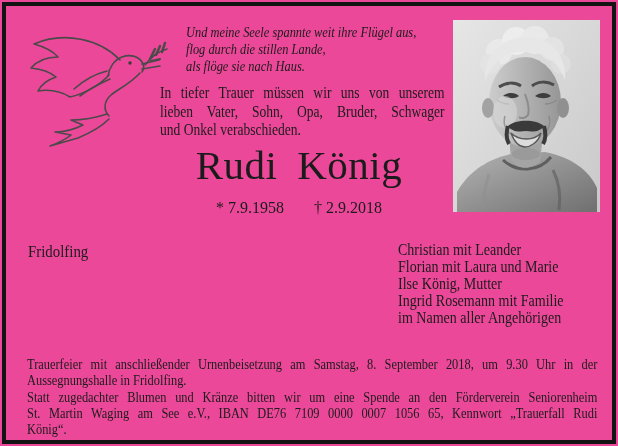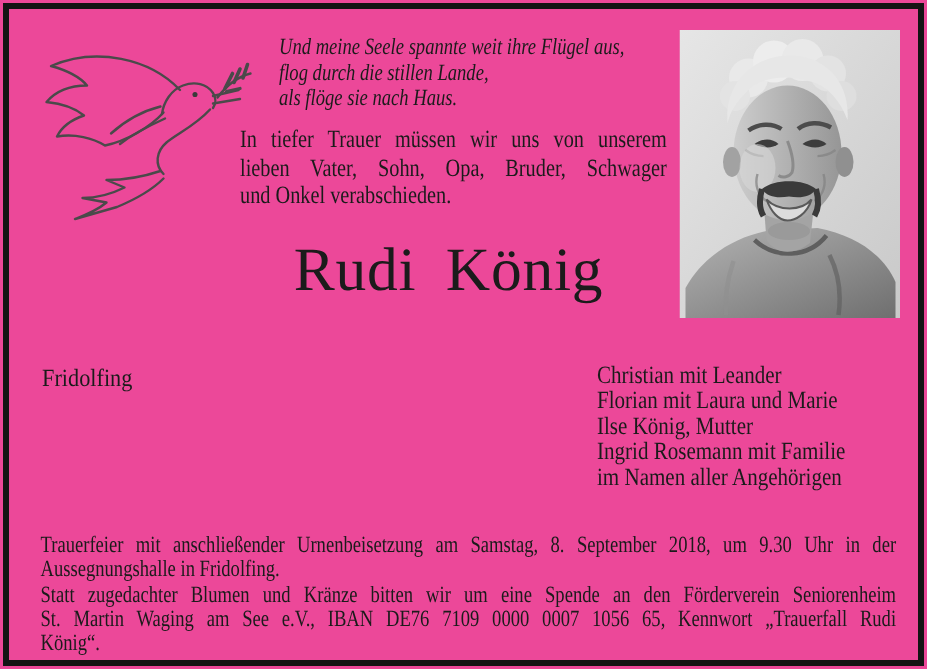--- a/index.html
+++ b/index.html
@@ -32,21 +32,20 @@
     left:160px;top:84px;
     font-size:16.5px;line-height:18.6px;
     width:347px;
   }
   .name{
     left:148px;top:141px;width:302px;
     text-align:center;
     font-size:41px;line-height:48px;
     word-spacing:9px;
     letter-spacing:0.5px;
-    margin-top:14px;
   }
   .dates{
     left:148px;top:199px;width:302px;
     text-align:center;font-size:16px;
   }
   .dates .birth{margin-right:13px;}
   .dates .death{margin-left:13px;}
   .place{
     left:28px;top:242px;
     font-size:16.5px;
@@ -109,20 +108,24 @@
   </div>
 
   <div class="abs intro cond82">
     <div class="nowrap just">In tiefer Trauer müssen wir uns von unserem</div>
     <div class="nowrap just">lieben Vater, Sohn, Opa, Bruder, Schwager</div>
     <div class="nowrap">und Onkel verabschieden.</div>
   </div>
 
   <div class="abs name">Rudi König</div>
 
+  <div class="abs dates">
+    <span class="birth">* 7.9.1958</span>
+    <span class="death">† 2.9.2018</span>
+  </div>
 
   <div class="abs photo">
     <svg viewBox="0 0 147 192" aria-hidden="true">
       <defs>
         <linearGradient id="bgG" x1="0" y1="0" x2="1" y2="1">
           <stop offset="0" stop-color="#e6e6e6"></stop>
             <stop offset="1" stop-color="#c9c9c9"></stop>
         </linearGradient>
         <linearGradient id="faceG" x1="0" y1="0" x2="1" y2="0">
           <stop offset="0" stop-color="#cdcdcd"></stop>

